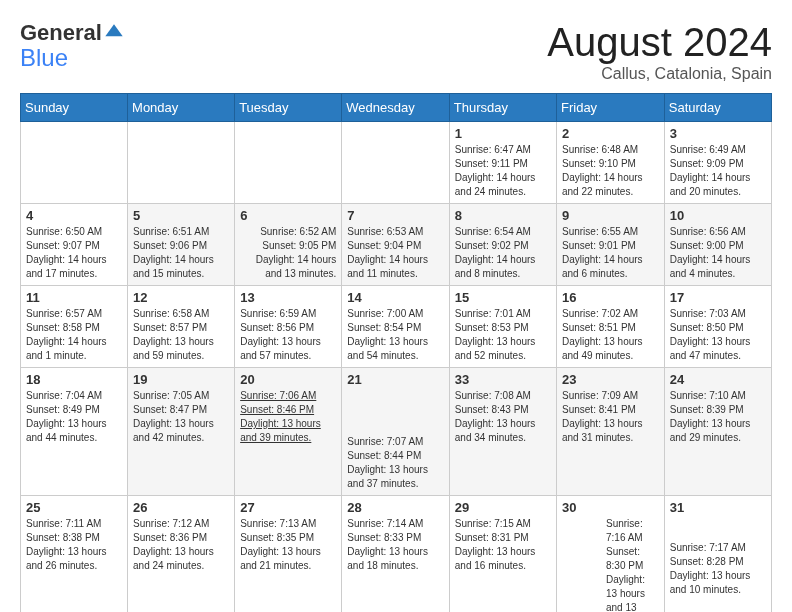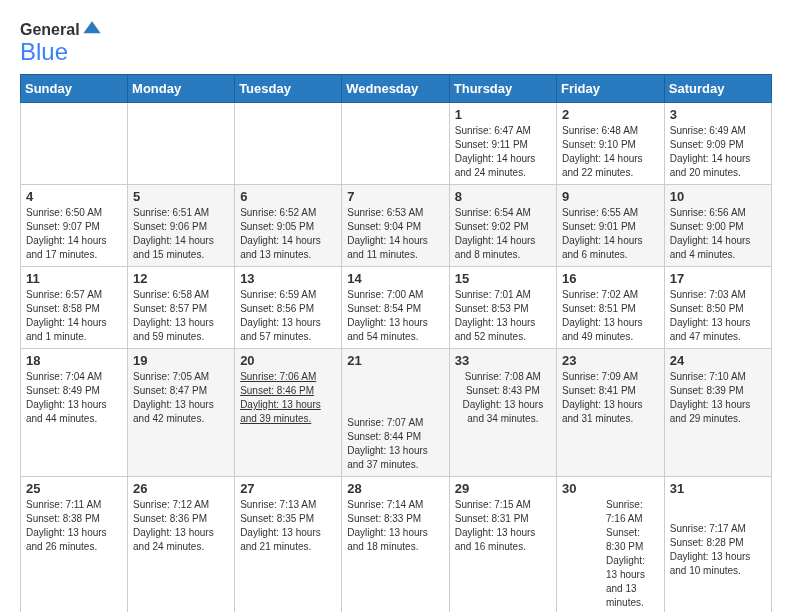--- a/index.html
+++ b/index.html
@@ -17,21 +17,21 @@
       margin-bottom: 10px;
     }
     .logo {
       display: flex;
       flex-direction: column;
       align-items: flex-start;
     }
     .logo-text {
       display: flex;
       align-items: center;
-      font-size: 16px;
+      font-size: 22px;
       font-weight: bold;
     }
     .logo-general { color: #333; }
     .logo-icon {
       width: 20px;
       height: 20px;
       margin-left: 2px;
     }
     .title-block {
       text-align: right;
@@ -47,21 +47,21 @@
     }
     .calendar {
       width: 100%;
       border-collapse: collapse;
       border: 1px solid #ccc;
     }
     .calendar th {
       background: #2a7abf;
       color: #fff;
       font-size: 13px;
-      font-weight: bold;
+      font-weight: normal;
       padding: 6px 4px;
       text-align: left;
       border: 1px solid #1e6099;
     }
     .calendar td {
       border: 1px solid #ccc;
       vertical-align: top;
       padding: 4px 5px;
       font-size: 10.5px;
       color: #333;
@@ -114,20 +114,24 @@
 <div class="header">
   <div class="logo">
     <div class="logo-text">
       <span class="logo-general">General</span>
       <svg class="logo-icon" viewBox="0 0 30 30">
         <polygon points="15,2 28,20 2,20" fill="#2a7abf"></polygon>
       </svg>
     </div>
     <div style="font-size:24px; font-weight:normal; color:#3b82f6; line-height:1;">Blue</div>
   </div>
+  <div class="title-block">
+    <div class="month-year">August 2024</div>
+    <div class="location">Callus, Catalonia, Spain</div>
+  </div>
 </div>
 
 <table class="calendar">
   <thead>
     <tr>
     <th>Sunday</th>
         <th>Monday</th>
         <th>Tuesday</th>
         <th>Wednesday</th>
         <th>Thursday</th>
@@ -168,21 +172,21 @@
 Daylight: 14 hours and 17 minutes.</div>
         </td>
         <td>
           <span class="day-number">5</span>
           <div class="day-info" style="white-space: pre-line;">Sunrise: 6:51 AM
 Sunset: 9:06 PM
 Daylight: 14 hours and 15 minutes.</div>
         </td>
         <td>
           <span class="day-number">6</span>
-          <div class="day-info" style="white-space: pre-line;">Sunrise: 6:52 AM
+          <div class="day-info" style="white-space: pre-line; text-align: right;">Sunrise: 6:52 AM
 Sunset: 9:05 PM
 Daylight: 14 hours and 13 minutes.</div>
         </td>
         <td>
           <span class="day-number">7</span>
           <div class="day-info" style="white-space: pre-line;">Sunrise: 6:53 AM
 Sunset: 9:04 PM
 Daylight: 14 hours and 11 minutes.</div>
         </td>
         <td>
@@ -268,21 +272,21 @@
 Daylight: 13 hours and 39 minutes.</div>
         </td>
         <td>
           <span class="day-number">21</span>
           <div class="day-info" style="white-space: pre-line; margin-top: 48px;">Sunrise: 7:07 AM
 Sunset: 8:44 PM
 Daylight: 13 hours and 37 minutes.</div>
         </td>
         <td>
           <span class="day-number">33</span>
-          <div class="day-info" style="white-space: pre-line; text-align: center;">Sunrise: 7:08 AM
+          <div class="day-info" style="white-space: pre-line;">Sunrise: 7:08 AM
 Sunset: 8:43 PM
 Daylight: 13 hours and 34 minutes.</div>
         </td>
         <td>
           <span class="day-number">23</span>
           <div class="day-info" style="white-space: pre-line;">Sunrise: 7:09 AM
 Sunset: 8:41 PM
 Daylight: 13 hours and 31 minutes.</div>
         </td>
         <td>

